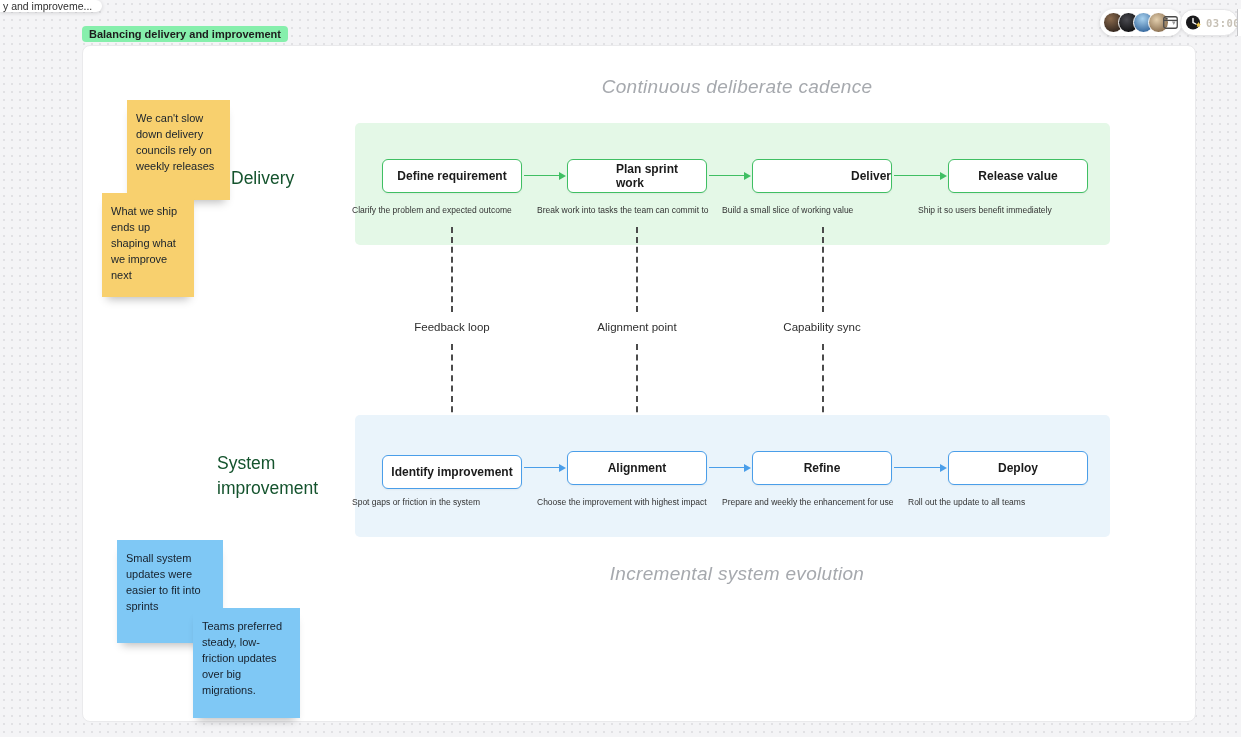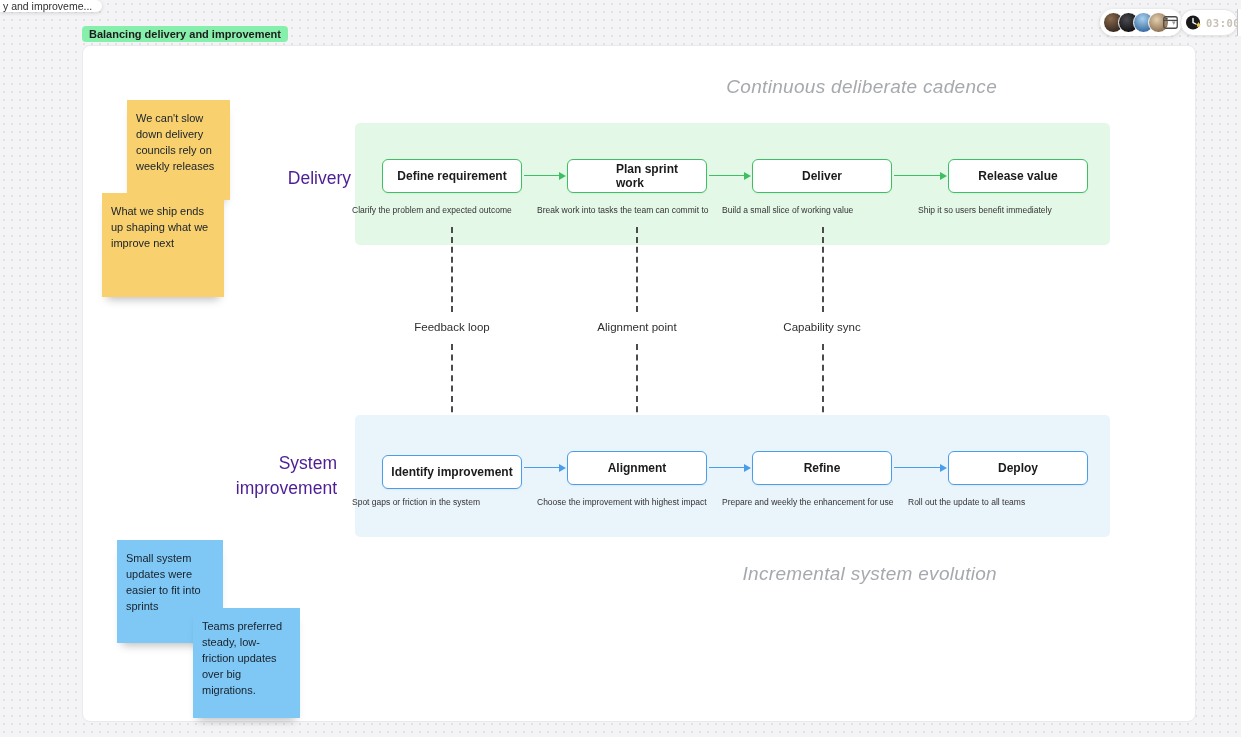--- a/index.html
+++ b/index.html
@@ -57,25 +57,25 @@
     font-size:10.5px; letter-spacing:.5px; color:#c7c1b6; font-weight:bold;
   }
   .edge-sliver { left:1237px; top:9px; width:4px; height:27px; background:#fff; border-left:1px solid #c4c4c7; }
 
   
   .board-frame {
     left:82px; top:45px; width:1114px; height:677px;
     background:#fff; border:1px solid #eaeaec; border-radius:8px;
   }
   .muted-title {
-    width:520px; text-align:right;
+    width:520px; text-align:center;
     font-size:19px; font-style:italic; color:var(--muted-title,#a6a9ae);
     letter-spacing:.3px;
   }
-  .lane-label { font-size:17.5px; font-weight:500; color:#4c1d95; text-align:right; line-height:1.45; }
+  .lane-label { font-size:17.5px; font-weight:500; color:#14532d; text-align:left; line-height:1.45; }
 
   .panel { border-radius:5px; }
   .panel.green { background:var(--green-panel,#e4f8e7); }
   .panel.blue  { background:var(--blue-panel,#eaf4fb); }
 
   .step {
     width:140px; height:34px; background:#fff; border-radius:6px;
     display:flex; align-items:center; justify-content:center;
     font-size:12px; font-weight:bold; color:#1b1b1b;
     box-shadow:0 1px 2px rgba(0,0,0,.05);
@@ -149,21 +149,21 @@
 <div class="abs panel green" style="left:355px; top:123px; width:755px; height:122px;"></div>
 
 <div class="abs lane-label" style="left:231px; top:166px; width:120px;">Delivery</div>
 
 <div class="abs step green" style="left:382px; top:159px;">
   <span>Define requirement</span>
 </div>
 <div class="abs step green" style="left:567px; top:159px;padding-left:48px;">
   <span>Plan sprint work</span>
 </div>
-<div class="abs step green" style="left:752px; top:159px;">
+<div class="abs step green" style="left:752px; top:159px;justify-content:flex-end;">
   <span>Deliver</span>
 </div>
 <div class="abs step green" style="left:948px; top:159px;">
   <span>Release value</span>
 </div>
 
 <div class="abs arrow green" style="left:524px; top:176px; width:41px;">
     <span class="shaft"></span>
     <span class="head"></span>
   </div>
@@ -224,15 +224,15 @@
   </div>
 
 <div class="abs caption" style="left:352px; top:497px;">Spot gaps or friction in the system</div>
 <div class="abs caption" style="left:537px; top:497px;">Choose the improvement with highest impact</div>
 <div class="abs caption" style="left:722px; top:497px;">Prepare and weekly the enhancement for use</div>
 <div class="abs caption" style="left:908px; top:497px;">Roll out the update to all teams</div>
 
 <div class="abs muted-title" style="left:477px; top:563px;">Incremental system evolution</div>
 
 <div class="abs sticky yellow" style="left:127px; top:100px; width:103px; height:100px; z-index:1;">We can't slow down delivery councils rely on weekly releases</div>
-<div class="abs sticky yellow" style="left:102px; top:193px; width:122px; height:104px; z-index:2;">What we ship ends up shaping what we improve next</div>
+<div class="abs sticky yellow" style="left:102px; top:193px; width:92px; height:104px; z-index:2;">What we ship ends up shaping what we improve next</div>
 <div class="abs sticky blue" style="left:117px; top:540px; width:106px; height:103px; z-index:1;">Small system updates were easier to fit into sprints</div>
 <div class="abs sticky blue" style="left:193px; top:585px; width:107px; height:110px; z-index:2;margin-top:23px;">Teams preferred steady, low-friction updates over big migrations.</div>
 
 </body></html>

